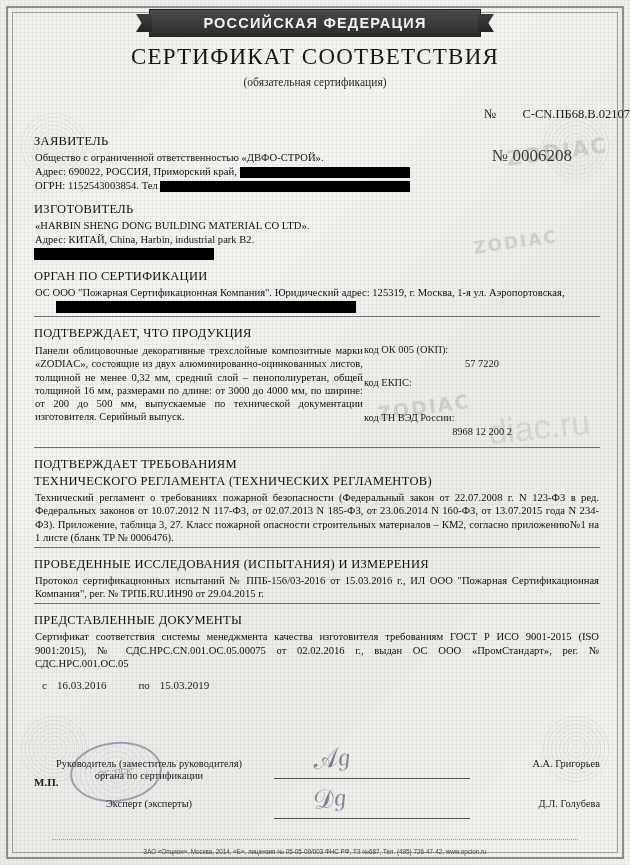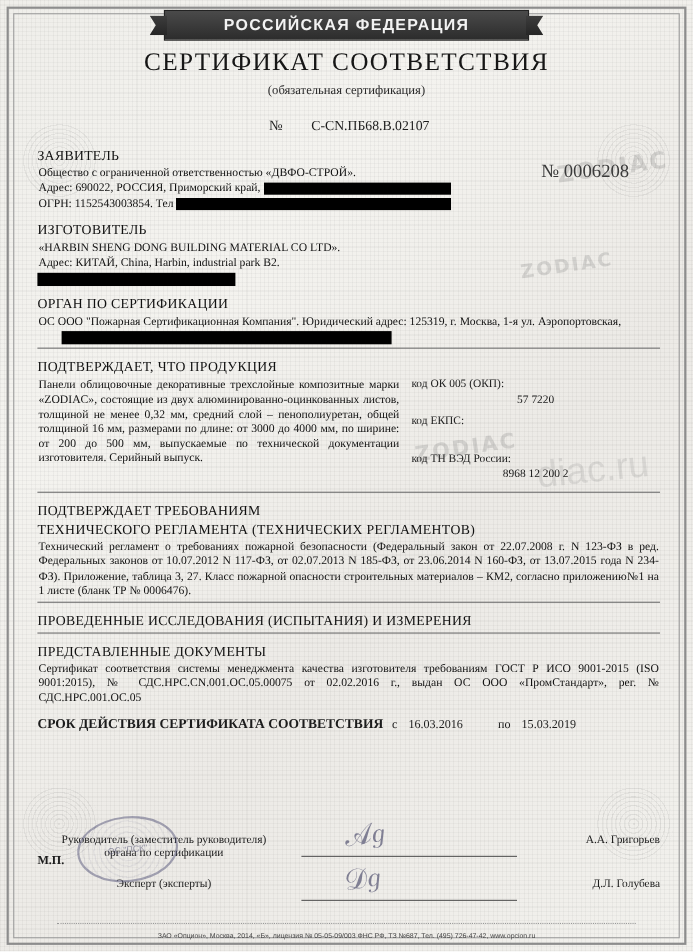--- a/index.html
+++ b/index.html
@@ -78,21 +78,21 @@
 
   .title{
     position:absolute;left:0;right:0;top:44px;text-align:center;
     font-size:23px;letter-spacing:1.2px;color:#161616;
   }
   .subtitle{
     position:absolute;left:0;right:0;top:76px;text-align:center;
     font-size:11.5px;color:#2a2a2a;
   }
   .numline{
-    position:absolute;left:5px;right:0;top:106px;text-align:center;font-size:12.5px;
+    position:absolute;left:5px;right:0;top:106px;text-align:right;font-size:12.5px;
   }
   .numline .nosign{margin-right:26px;font-size:13px;}
   .blank-no{
     position:absolute;right:58px;top:146px;
     font-size:17px;color:#3a3a3a;
   }
 
   .content{position:absolute;left:34px;right:30px;top:134px;}
   .sec-title{
     font-family:"Liberation Serif", serif;
@@ -100,21 +100,21 @@
     margin:0 0 2px 0;color:#111;
   }
   .sec{margin-bottom:9px;}
   .p{font-size:10.6px;line-height:13.2px;margin:1px;color:#111;text-align:justify;}
   .p.j{text-align:justify;}
   .redact{
     display:inline-block;background:#000;height:11px;vertical-align:middle;
   }
   .redact-line{display:block;background:#000;height:12px;margin:2px 0;}
 
-  .two-col{display:flex;gap:10px;font-family:Liberation Serif, serif;}
+  .two-col{display:flex;font-family:Liberation Serif, serif;}
   .col-l{flex:0 0 330px;}
   .col-r{flex:1;font-size:10.4px;line-height:13px;}
   .code-line{margin:0 0 1px 0;}
   .code-val{display:block;text-align:center;margin-bottom:6px;}
 
   .rule{height:1px;background:#6f6f6f;margin:3px 0 4px 0;}
 
   .validity{
     margin-top:6px;
     display:flex;align-items:baseline;
@@ -233,30 +233,30 @@
 
     <div class="sec">
       <div class="sec-title">ПОДТВЕРЖДАЕТ ТРЕБОВАНИЯМ</div>
       <div class="sec-title">ТЕХНИЧЕСКОГО РЕГЛАМЕНТА (ТЕХНИЧЕСКИХ РЕГЛАМЕНТОВ)</div>
       <p class="p j">Технический регламент о требованиях пожарной безопасности (Федеральный закон от 22.07.2008 г. N 123-ФЗ в ред. Федеральных законов от 10.07.2012 N 117-ФЗ, от 02.07.2013 N 185-ФЗ, от 23.06.2014 N 160-ФЗ, от 13.07.2015 года N 234-ФЗ). Приложение, таблица 3, 27. Класс пожарной опасности строительных материалов – КМ2, согласно приложению№1 на 1 листе (бланк ТР №  0006476).</p>
       <div class="rule"></div>
     </div>
 
     <div class="sec">
       <div class="sec-title">ПРОВЕДЕННЫЕ ИССЛЕДОВАНИЯ (ИСПЫТАНИЯ) И ИЗМЕРЕНИЯ</div>
+      <p class="p j">Протокол сертификационных испытаний № ППБ-156/03-2016 от 15.03.2016 г., ИЛ ООО "Пожарная Сертификационная Компания", рег. № ТРПБ.RU.ИН90 от 29.04.2015 г.</p>
       <div class="rule"></div>
     </div>
 
     <div class="sec">
       <div class="sec-title">ПРЕДСТАВЛЕННЫЕ ДОКУМЕНТЫ</div>
       <p class="p j">Сертификат соответствия системы менеджмента качества изготовителя требованиям ГОСТ Р ИСО 9001-2015 (ISO 9001:2015), № СДС.НРС.CN.001.ОС.05.00075  от 02.02.2016 г., выдан ОС ООО «ПромСтандарт», рег. № СДС.НРС.001.ОС.05</p>
     </div>
 
     <div class="validity">
-      <span class="lbl">СРОК ДЕЙСТВИЯ СЕРТИФИКАТА СООТВЕТСТВИЯ</span>
       <span class="from-lbl">с</span>
       <span class="date">16.03.2016</span>
       <span class="to-lbl">по</span>
       <span class="date">15.03.2019</span>
     </div>
   </div>
 
   <div class="signblock">
     <div class="mp">М.П.</div>
     <div class="stamp">ОС "ПСК"</div>

